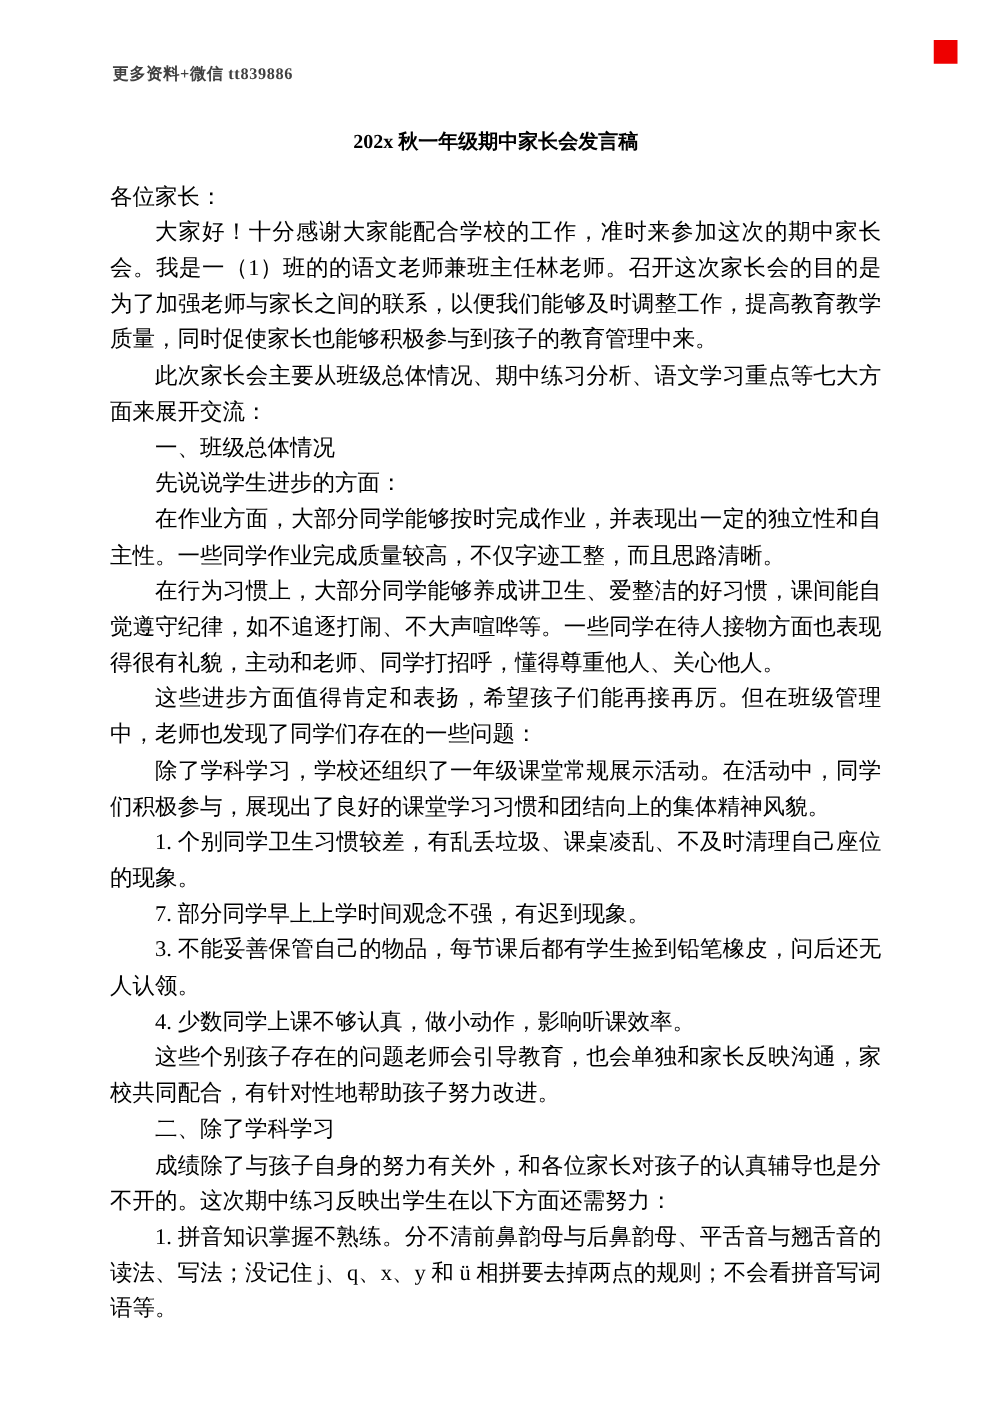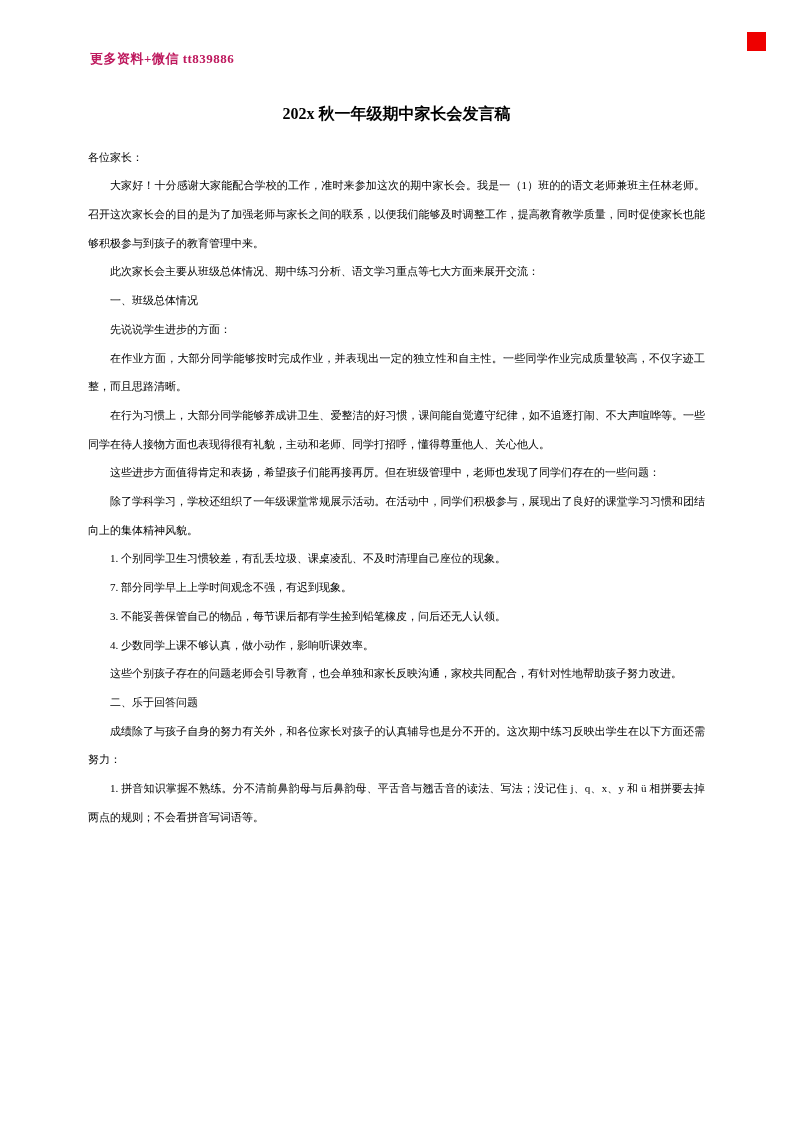--- a/index.html
+++ b/index.html
@@ -32,46 +32,46 @@
   }
   .doc-title {
     margin: 103px 88px 18px 88px;
     text-align: center;
     font-size: 16px;
     font-weight: bold;
     line-height: 1.35;
   }
   .doc-body {
     margin: 0 88px;
-    font-size: 11px;
+    font-size: 18px;
     line-height: 28.7px;
     text-align: justify;
   }
   .para { margin: 0; }
   .para.indent { text-indent: 2em; }
 </style>
 </head>
 <body>
 
 <div class="page">
-  <span class="watermark" style="color: #be185d;">更多资料+微信 tt839886</span>
+  <span class="watermark" style="color: #404040;">更多资料+微信 tt839886</span>
   <span class="corner-square" style="background: rgb(238, 0, 0);"></span>
   <h1 class="doc-title">202x 秋一年级期中家长会发言稿</h1>
   <div class="doc-body">
       <p class="para">各位家长：</p>
       <p class="para indent">大家好！十分感谢大家能配合学校的工作，准时来参加这次的期中家长会。我是一（1）班的的语文老师兼班主任林老师。召开这次家长会的目的是为了加强老师与家长之间的联系，以便我们能够及时调整工作，提高教育教学质量，同时促使家长也能够积极参与到孩子的教育管理中来。</p>
       <p class="para indent">此次家长会主要从班级总体情况、期中练习分析、语文学习重点等七大方面来展开交流：</p>
       <p class="para indent">一、班级总体情况</p>
       <p class="para indent">先说说学生进步的方面：</p>
       <p class="para indent">在作业方面，大部分同学能够按时完成作业，并表现出一定的独立性和自主性。一些同学作业完成质量较高，不仅字迹工整，而且思路清晰。</p>
       <p class="para indent">在行为习惯上，大部分同学能够养成讲卫生、爱整洁的好习惯，课间能自觉遵守纪律，如不追逐打闹、不大声喧哗等。一些同学在待人接物方面也表现得很有礼貌，主动和老师、同学打招呼，懂得尊重他人、关心他人。</p>
       <p class="para indent">这些进步方面值得肯定和表扬，希望孩子们能再接再厉。但在班级管理中，老师也发现了同学们存在的一些问题：</p>
       <p class="para indent">除了学科学习，学校还组织了一年级课堂常规展示活动。在活动中，同学们积极参与，展现出了良好的课堂学习习惯和团结向上的集体精神风貌。</p>
       <p class="para indent">1. 个别同学卫生习惯较差，有乱丢垃圾、课桌凌乱、不及时清理自己座位的现象。</p>
       <p class="para indent">7. 部分同学早上上学时间观念不强，有迟到现象。</p>
       <p class="para indent">3. 不能妥善保管自己的物品，每节课后都有学生捡到铅笔橡皮，问后还无人认领。</p>
       <p class="para indent">4. 少数同学上课不够认真，做小动作，影响听课效率。</p>
       <p class="para indent">这些个别孩子存在的问题老师会引导教育，也会单独和家长反映沟通，家校共同配合，有针对性地帮助孩子努力改进。</p>
-      <p class="para indent">二、乐于回答问题</p>
+      <p class="para indent">二、除了学科学习</p>
       <p class="para indent">成绩除了与孩子自身的努力有关外，和各位家长对孩子的认真辅导也是分不开的。这次期中练习反映出学生在以下方面还需努力：</p>
       <p class="para indent">1. 拼音知识掌握不熟练。分不清前鼻韵母与后鼻韵母、平舌音与翘舌音的读法、写法；没记住 j、q、x、y 和 ü 相拼要去掉两点的规则；不会看拼音写词语等。</p>
     </div>
 </div>
 
 </body></html>

